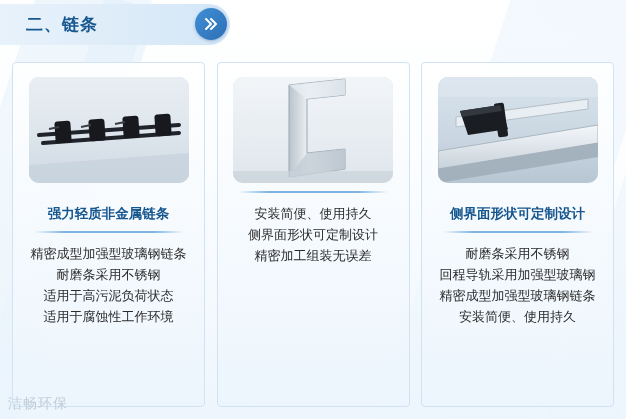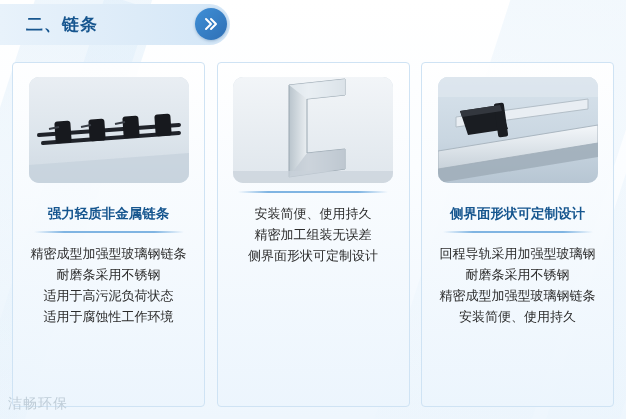--- a/index.html
+++ b/index.html
@@ -183,22 +183,22 @@
           <rect width="160" height="106" fill="url(#bg2)"></rect>
           <path d="M56 8 L112 2 L112 18 L74 22 L74 76 L112 72 L112 92 L56 100 Z" fill="url(#met)" stroke="#9aa7b1" stroke-width="1"></path>
           <path d="M56 8 L112 2 L112 18 L74 22 Z" fill="#e7edf2" opacity=".8"></path>
           <path d="M56 100 L112 92 L112 72 L74 76 Z" fill="#c3ccd4" opacity=".8"></path>
           <rect x="0" y="94" width="160" height="12" fill="#c9d2da" opacity=".7"></rect>
         </svg>
       </div>
       <div class="rule"></div>
       <div class="lines">
         <div>安装简便、使用持久</div>
+        <div>侧界面形状可定制设计</div>
         <div>精密加工组装无误差</div>
-        <div>侧界面形状可定制设计</div>
       </div>
     </div>
 
     <div class="card">
       <div class="photo">
         <svg viewBox="0 0 160 106" preserveAspectRatio="none">
           <defs>
             <linearGradient id="bg3" x1="0" y1="0" x2="0" y2="1">
               <stop offset="0%" stop-color="#d8e3ec"></stop>
               <stop offset="60%" stop-color="#c9d6e1"></stop>
@@ -217,22 +217,22 @@
             <path d="M22 34 L62 28 L70 52 L30 58 Z"></path>
             <rect x="58" y="26" width="10" height="34" rx="2" transform="rotate(-8 63 43)"></rect>
           </g>
           <path d="M22 34 L62 28 L64 34 L24 40 Z" fill="#33373e"></path>
           <rect x="0" y="0" width="160" height="20" fill="#e2eaf1" opacity=".55"></rect>
         </svg>
       </div>
       <div class="cap">侧界面形状可定制设计</div>
       <div class="rule"></div>
       <div class="lines">
+        <div>耐磨条采用不锈钢</div>
         <div>回程导轨采用加强型玻璃钢</div>
-        <div>耐磨条采用不锈钢</div>
         <div>精密成型加强型玻璃钢链条</div>
         <div>安装简便、使用持久</div>
       </div>
     </div>
 
   </div>
 
   <div class="footer">洁畅环保</div>
 
 </div>

